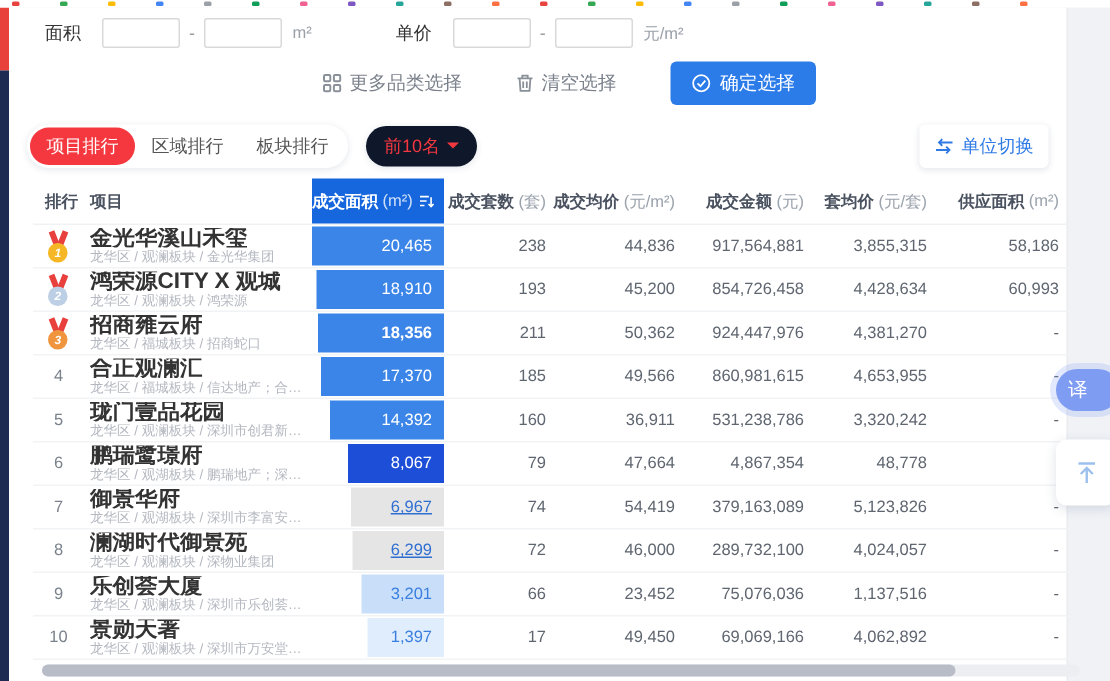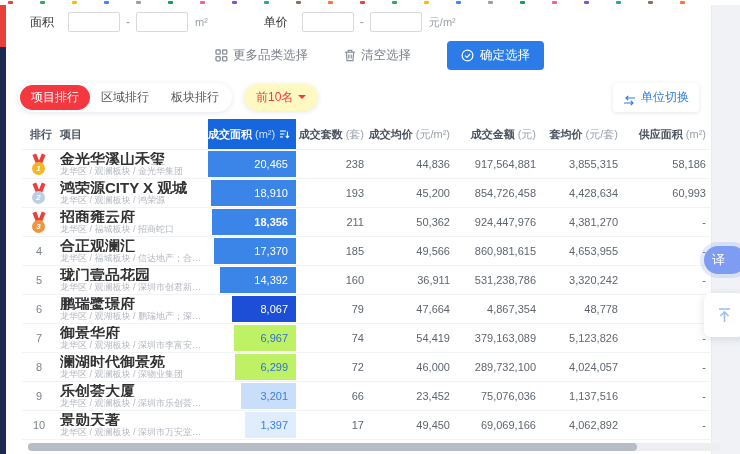--- a/index.html
+++ b/index.html
@@ -27,24 +27,24 @@
   .alink{display:flex;align-items:center;gap:5px;color:#7a818b;font-size:12.5px;cursor:pointer;}
   .alink svg{display:block;}
   .confirm-btn{display:flex;align-items:center;gap:6px;background:#2b7ce9;color:#fff;
     border:none;border-radius:4px;font-size:12.5px;padding:6px 14px;cursor:pointer;}
   
   .tabrow{display:flex;align-items:center;margin:13px 0 0 2px;position:relative;height:28px;}
   .pillgroup{display:flex;align-items:center;background:#fff;border-radius:15px;padding:2px;
     box-shadow:0 1px 5px rgba(30,50,90,.12);}
   .tab{font-size:12px;color:#555;padding:4px 11px;border-radius:13px;cursor:pointer;white-space:nowrap;}
   .tab.active{background:#f5383f;color:#fff;}
-  .topn{display:flex;align-items:center;background:#fef9c3;border-radius:14px;margin-left:12px;
+  .topn{display:flex;align-items:center;background:#0f172a;border-radius:14px;margin-left:12px;
     padding:5px 12px;font-size:12px;color:#f5383f;box-shadow:0 1px 5px rgba(30,50,90,.12);cursor:pointer;}
   .caret{width:0;height:0;border:4px solid transparent;border-top-color:#f5383f;margin:4px 0 0 5px;}
-  .unit-switch{position:absolute;right:8px;top:0;display:flex;align-items:flex-end;gap:5px;
+  .unit-switch{position:absolute;right:8px;top:0;display:flex;align-items:center;gap:5px;
     background:#fff;border-radius:4px;padding:6px 10px;font-size:12px;color:#2f7ae5;
     box-shadow:0 1px 4px rgba(30,50,90,.12);cursor:pointer;}
   
   .tbl{margin-top:8px;width:692px;margin-left:6px;}
   .hrow,.trow,.srow{display:grid;grid-template-columns:34px 152px 88px 76px 86px 86px 82px 88px;align-items:stretch;}
   .hrow{height:30px;border-bottom:1px solid #f0f1f3;}
   .hcell{display:flex;align-items:center;font-size:11px;color:#4a5260;font-weight:bold;white-space:nowrap;}
   .hcell .unit{color:#9aa2ac;font-weight:normal;margin-left:3px;}
   .hcell.num{justify-content:flex-end;padding-right:8px;}
   .hcell.c0{padding-left:8px;}
@@ -58,21 +58,21 @@
   .projc{flex-direction:column;align-items:flex-start;justify-content:center;padding-left:4px;overflow:hidden;}
   .pname{font-size:15px;font-weight:bold;color:#333;line-height:13px;white-space:nowrap;
     overflow:hidden;text-overflow:ellipsis;max-width:148px;}
   .ppath{font-size:9px;color:#b4b8c0;line-height:11px;white-space:nowrap;overflow:hidden;
     text-overflow:ellipsis;max-width:148px;margin-top:1px;}
   .areac{position:relative;}
   .bar{position:absolute;right:0;top:1px;bottom:1px;display:flex;align-items:center;
     justify-content:flex-end;padding-right:8px;font-size:11px;box-sizing:border-box;}
   .b1{background:#3b85e8;color:#fff;}
   .b2{background:#1d4ed8;color:#fff;}
-  .b3{background:#bef264;color:#2f6fd1;}
+  .b3{background:#e5e5e5;color:#2f6fd1;text-decoration:underline;}
   .b4{background:#c9dff9;color:#3a7fe0;margin-left:24px;}
   .b5{background:#dfedfc;color:#3a7fe0;}
   
   .medal{position:relative;width:16px;height:21px;display:inline-block;}
   .ribbon::before,.ribbon::after{content:'';position:absolute;top:0;width:4px;height:9px;background:#e8403d;}
   .ribbon::before{left:3px;transform:rotate(-22deg);}
   .ribbon::after{right:3px;transform:rotate(22deg);}
   .disc{position:absolute;bottom:0;left:1px;width:13px;height:13px;border-radius:50%;
     color:#fff;font-size:8px;line-height:13px;text-align:center;font-weight:bold;}
   .gold .disc{background:#f6b726;}

